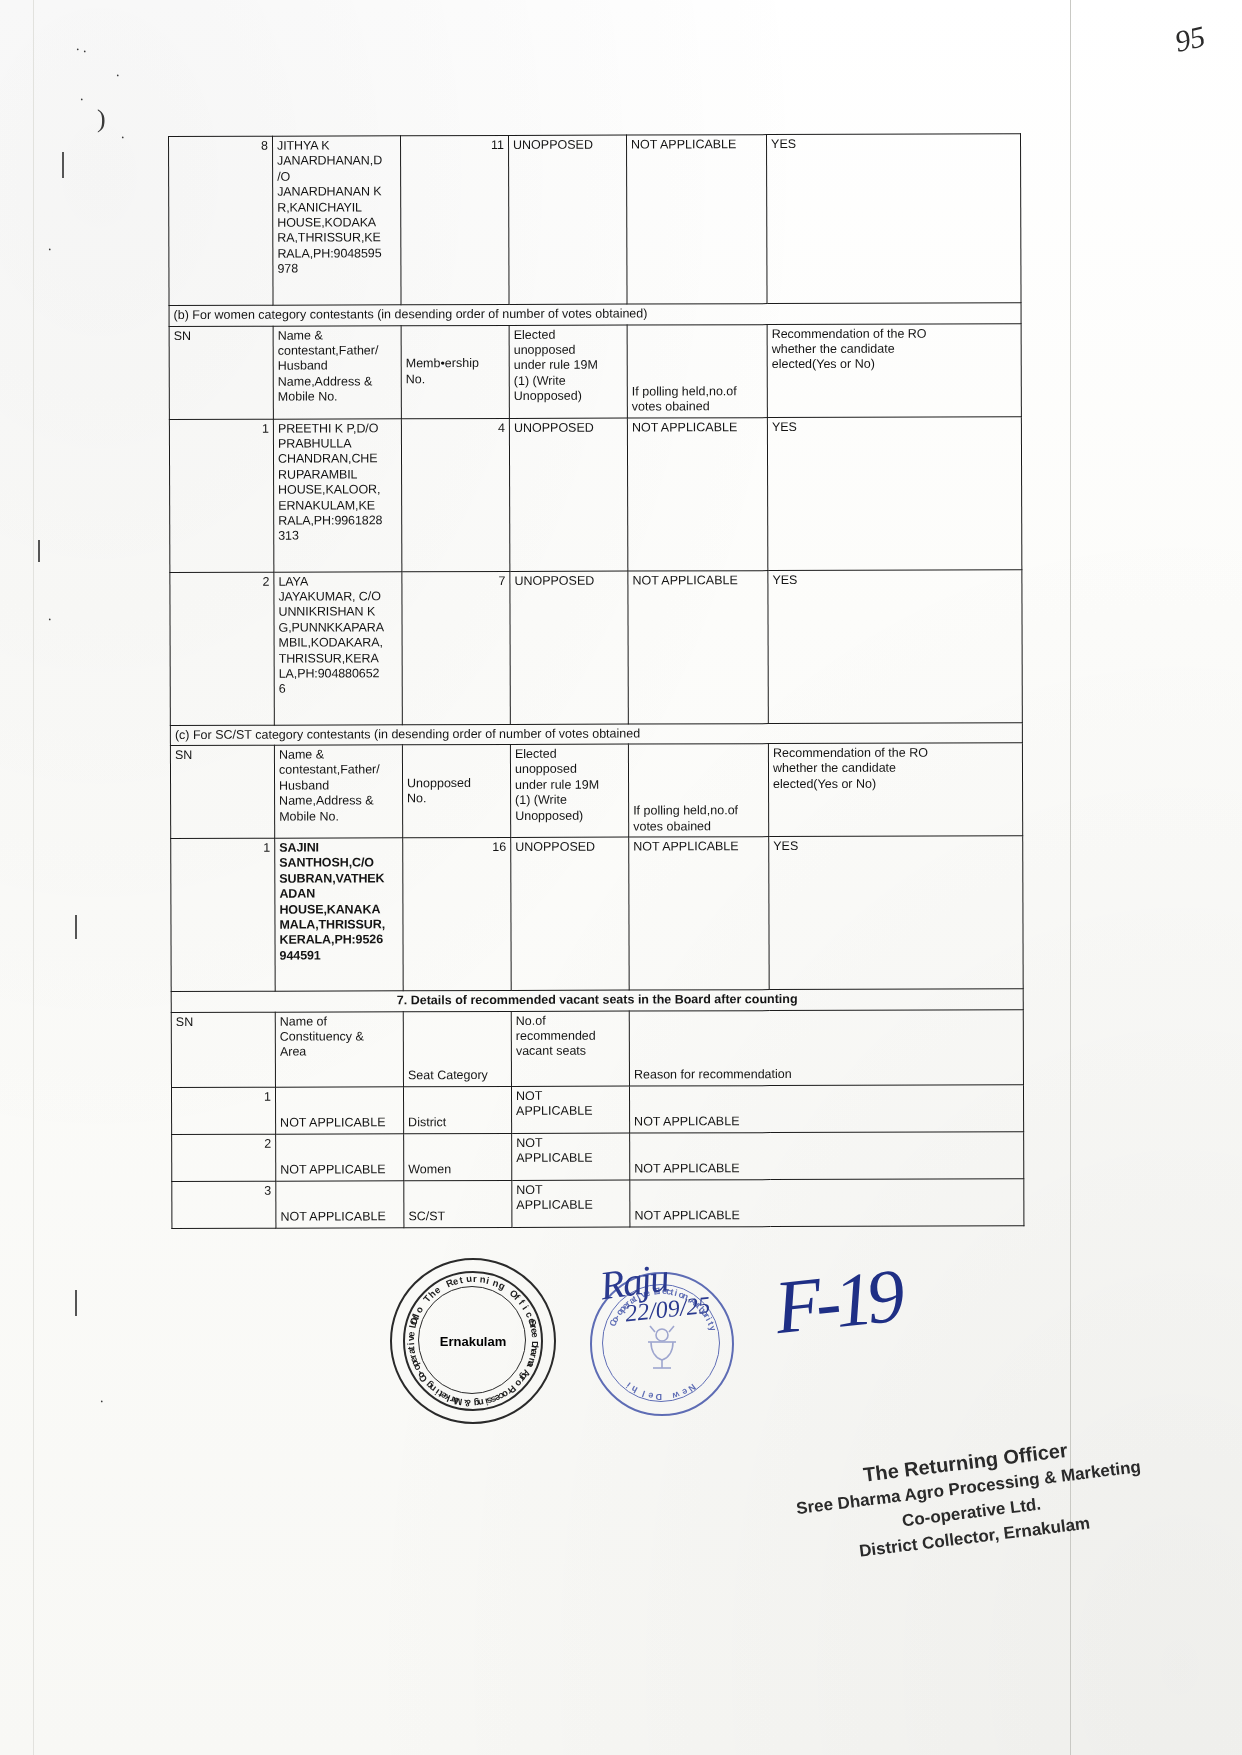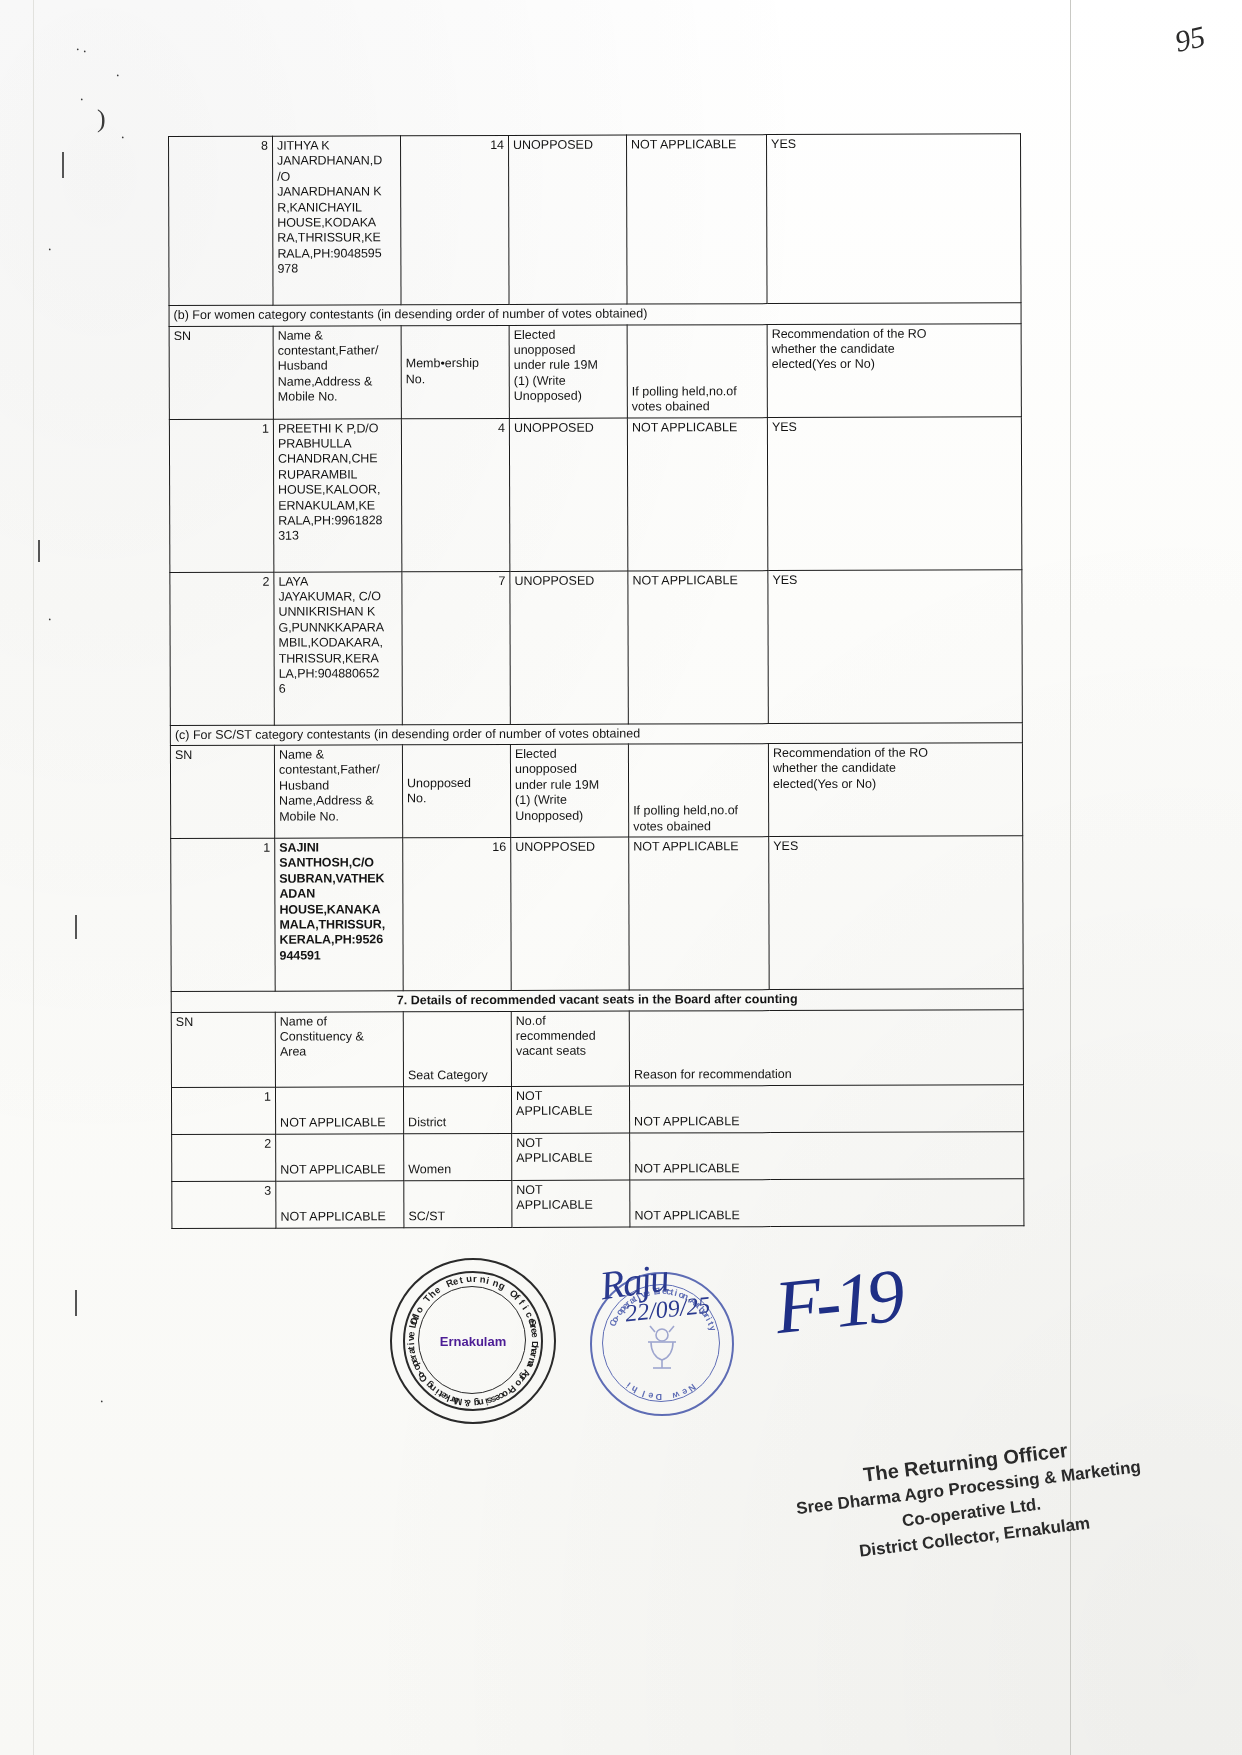--- a/index.html
+++ b/index.html
@@ -106,21 +106,21 @@
     content:"";position:absolute;left:11px;top:11px;
     width:136px;height:136px;border:2px solid #2a2a2a;border-radius:50%;
   }
   .stamp-round:after{
     content:"";position:absolute;left:26px;top:26px;
     width:106px;height:106px;border:1px solid #2a2a2a;border-radius:50%;
   }
   .stamp-core{
     position:absolute;left:0;top:0;width:162px;height:162px;
     display:flex;align-items:center;justify-content:center;
-    font-size:13px;font-weight:bold;color:#4c1d95;
+    font-size:13px;font-weight:bold;color:#000000;
   }
   .stamp-arc{
     position:absolute;left:0;top:0;width:162px;height:162px;
     font-size:9.5px;font-weight:bold;color:#1d1d1d;
   }
   .stamp-arc span{
     position:absolute;left:50%;top:50%;
     transform-origin:0 0;
   }
 
@@ -224,21 +224,21 @@
       <td class="sn-cell" style="height:164px;">8</td>
       <td class="name-cell" style="white-space:pre-line;">JITHYA K
 JANARDHANAN,D
 /O
 JANARDHANAN K
 R,KANICHAYIL
 HOUSE,KODAKA
 RA,THRISSUR,KE
 RALA,PH:9048595
 978</td>
-      <td class="mem-cell">14</td>
+      <td class="mem-cell">11</td>
       <td class="bottomline">UNOPPOSED</td>
       <td class="bottomline">NOT APPLICABLE</td>
       <td class="bottomline">YES</td>
     </tr>
 
     <tr class="bandrow">
       <td colspan="6">(b) For women category contestants (in desending order of number of votes obtained)</td>
     </tr>
 
     <tr class="hdr">

